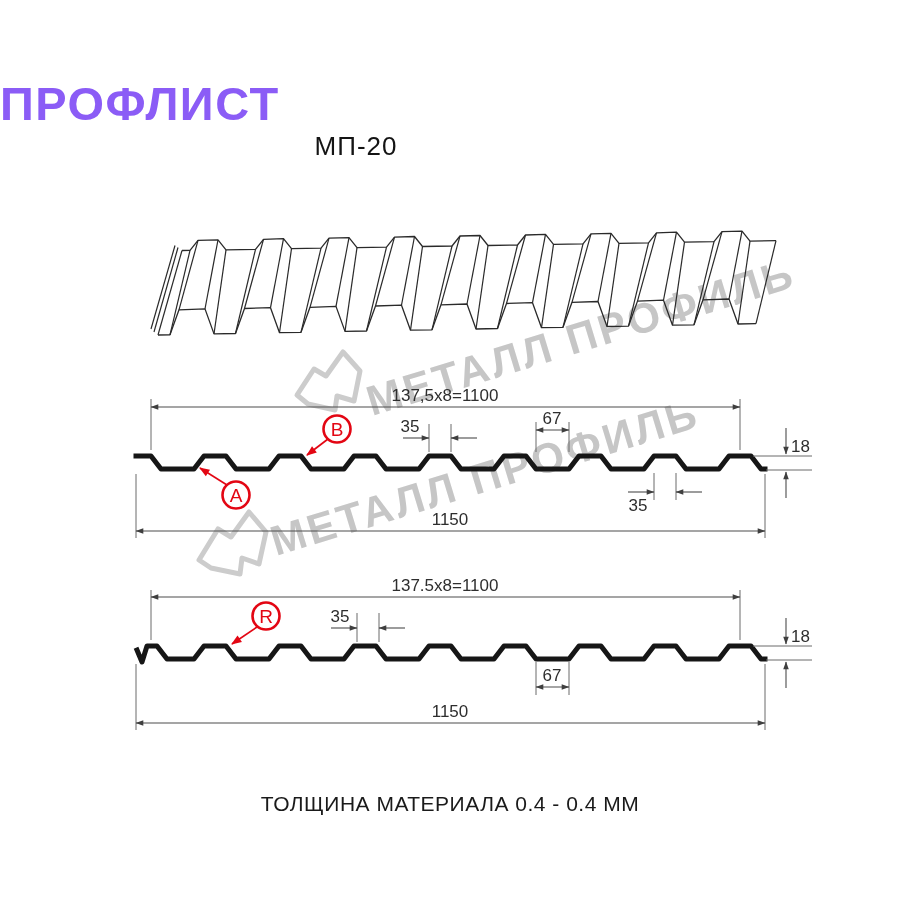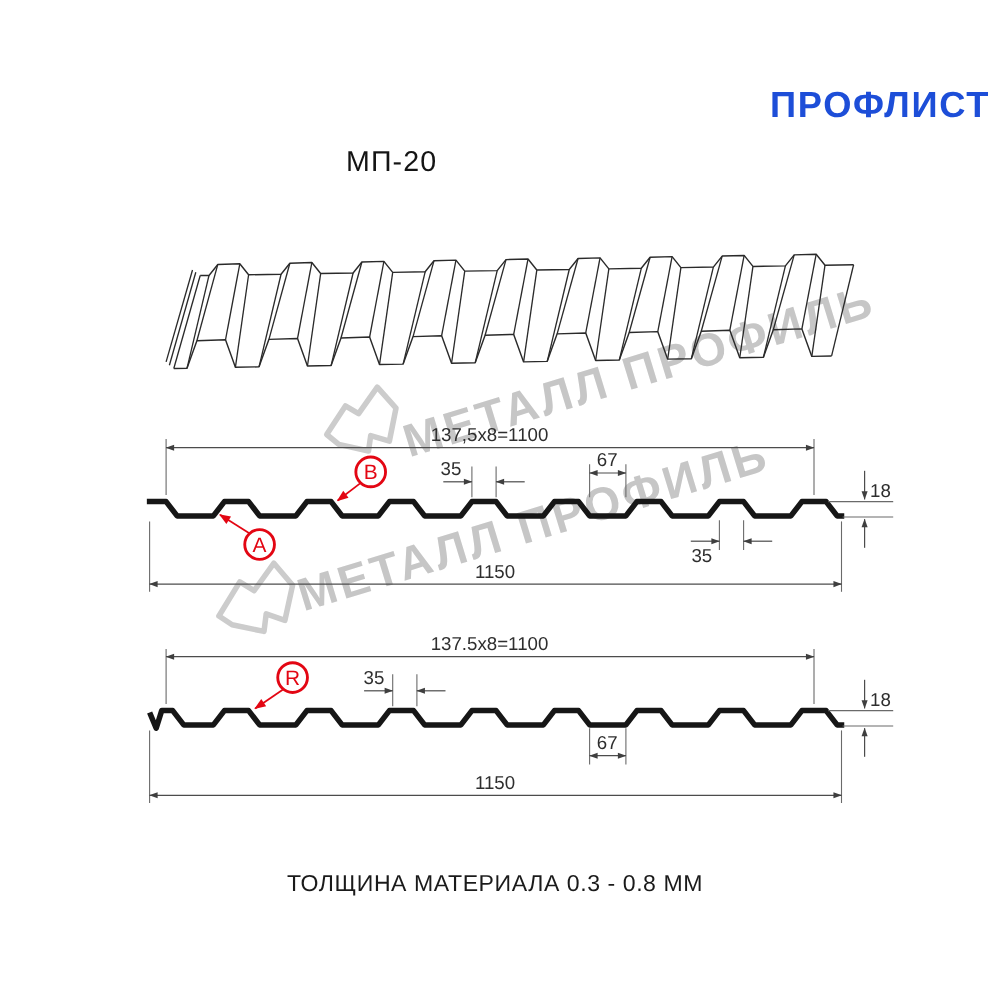--- a/index.html
+++ b/index.html
@@ -1,19 +1,19 @@
 <!DOCTYPE html>
 <html><head>
 <meta charset="utf-8">
 <style>
   html,body{margin:0;padding:0;background:#fff;}
   .page{position:relative;width:900px;height:900px;background:#fff;overflow:hidden;
         font-family:"Liberation Sans", sans-serif;}
-  .title{position:absolute;top:76px;left:0;width:900px;text-align:right;
-         font-size:33px;font-weight:800;letter-spacing:1.5px;color:#1d4ed8;}
+  .title{position:absolute;top:76px;left:0;width:900px;text-align:left;
+         font-size:47px;font-weight:800;letter-spacing:1.5px;color:#8b5cf6;}
   .subtitle{position:absolute;top:131px;left:0;width:712px;text-align:center;
             font-size:26px;font-weight:500;letter-spacing:1px;color:#141414;}
   .caption{position:absolute;top:792px;left:0;width:900px;text-align:center;
            font-size:21px;font-weight:500;letter-spacing:0.5px;color:#1a1a1a;}
   svg{position:absolute;top:0;left:0;}
   .dimtxt{font-family:"Liberation Sans",sans-serif;font-size:17px;fill:#2e2e2e;}
   .redtxt{font-family:"Liberation Sans",sans-serif;font-size:19px;fill:#e30613;}
   .wmtxt{font-family:"Liberation Sans",sans-serif;font-size:42px;font-weight:700;
          letter-spacing:3px;fill:#c6c6c6;}
   .dimline{stroke:#4c4c4c;stroke-width:1.1;}
@@ -192,14 +192,14 @@
       </g>
 
       <g>
         <line x1="257" y1="627" x2="232" y2="644" stroke="#e30613" stroke-width="1.6" marker-end="url(#mR)"></line>
         <circle cx="266" cy="616" r="13.5" fill="#fff" stroke="#e30613" stroke-width="2.6"></circle>
         <text class="redtxt" x="266" y="622.5" text-anchor="middle">R</text>
       </g>
     </g>
   </svg>
 
-  <div class="caption">ТОЛЩИНА МАТЕРИАЛА 0.3 - 0.8 ММ</div>
+  <div class="caption">ТОЛЩИНА МАТЕРИАЛА 0.4 - 0.4 ММ</div>
 </div>
 
 </body></html>

